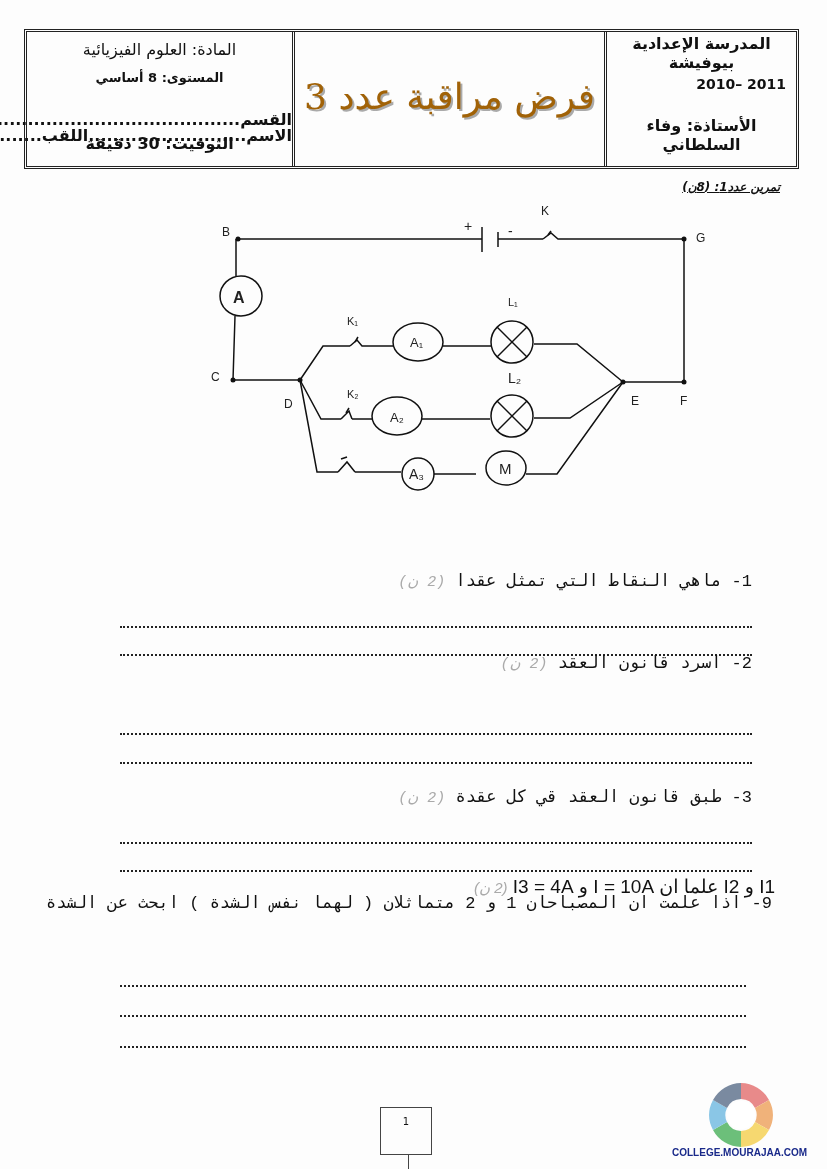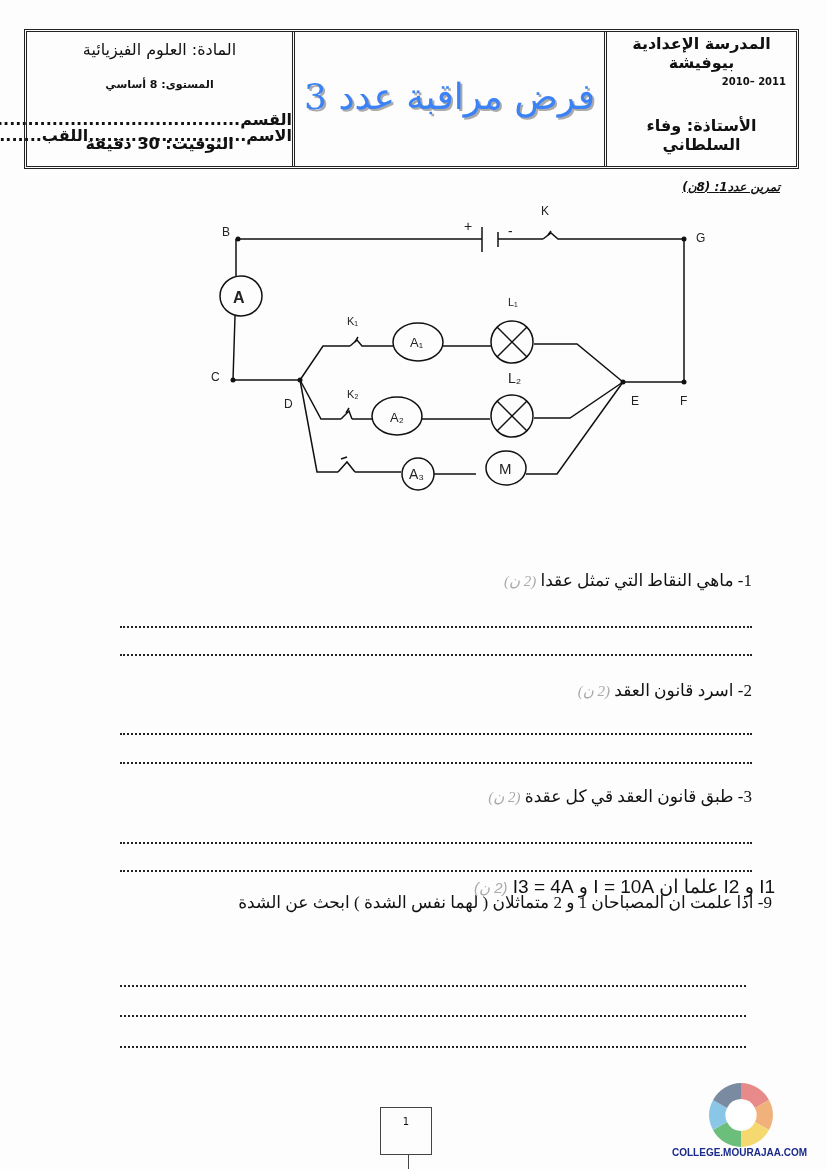--- a/index.html
+++ b/index.html
@@ -3,49 +3,49 @@
 <meta charset="utf-8">
 <style>
   html,body{margin:0;padding:0;}
   body{width:827px;height:1169px;background:#fdfdfd;position:relative;overflow:hidden;font-family:"DejaVu Sans",sans-serif;color:#111;}
   .hdr{position:absolute;top:29px;left:24px;width:775px;height:140px;border:3px double #222;box-sizing:border-box;}
   .cell{position:absolute;top:0;bottom:0;box-sizing:border-box;}
   .c-left{left:0;width:268px;border-right:3px double #222;}
   .c-mid{left:268px;width:312px;border-right:3px double #222;}
   .c-right{left:580px;right:0;}
   .line{position:absolute;left:0;right:0;text-align:center;font-weight:bold;font-size:16px;direction:rtl;}
-  .title{position:absolute;left:0;right:0;top:44px;text-align:center;font-size:36px;font-family:"DejaVu Serif",serif;direction:rtl;color:#3b82f6;text-shadow:2px 2px 0 #aaa;}
+  .title{position:absolute;left:0;right:0;top:44px;text-align:center;font-size:36px;font-family:"DejaVu Serif",serif;direction:rtl;color:#a16207;text-shadow:2px 2px 0 #aaa;}
   .ex-title{position:absolute;top:180px;right:47px;font-size:12px;font-weight:bold;font-style:italic;text-decoration:underline;direction:rtl;}
   svg.circuit{position:absolute;left:0;top:0;}
-  .q{position:absolute;right:75px;font-size:17px;direction:rtl;font-family:Liberation Serif, serif;}
+  .q{position:absolute;right:75px;font-size:17px;direction:rtl;font-family:Liberation Mono, monospace;}
   .mark{color:#aaa;font-style:italic;font-size:15px;}
   .dots{position:absolute;left:120px;width:632px;height:2px;border-top:2px dotted #222;}
   .pagebox{position:absolute;left:380px;top:1107px;width:52px;height:48px;border:1px solid #444;text-align:center;font-size:10px;padding-top:8px;box-sizing:border-box;}
   .pagestem{position:absolute;left:408px;top:1155px;width:1px;height:14px;background:#444;}
   .logo{position:absolute;left:686px;top:1070px;width:110px;height:80px;}
   .logo-text{position:absolute;left:672px;top:1147px;font-size:10px;font-weight:bold;color:#1a2a8a;font-family:"Liberation Sans",sans-serif;text-align:right;}
   .q4b{position:absolute;right:52px;top:875px;font-size:19px;direction:rtl;font-family:"Liberation Sans",sans-serif;}
 </style>
 </head>
 <body>
 
 <div class="hdr">
   <div class="cell c-left">
     <div class="line" style="top:8px;font-weight:normal;">المادة: العلوم الفيزيائية</div>
-    <div class="line" style="top:46px;font-size:11px;">المستوى: 8 أساسي</div>
+    <div class="line" style="top:38px;font-size:13px;">المستوى: 8 أساسي</div>
     <div class="line" style="top:54px;margin-top:40px;">الاسم..........................اللقب......................</div>
     <div class="line" style="top:78px;">القسم.....................................................</div>
     <div class="line" style="top:102px;">التوقيت: 30 دقيقة</div>
   </div>
   <div class="cell c-mid">
     <div class="title">فرض مراقبة عدد 3</div>
   </div>
   <div class="cell c-right">
     <div class="line" style="top:2px;">المدرسة الإعدادية بيوفيشة</div>
-    <div class="line" style="top:44px;font-size:10px;direction:ltr;text-align:right;padding-right:10px;">2010– 2011</div>
+    <div class="line" style="top:44px;font-size:14px;direction:ltr;text-align:right;padding-right:10px;">2010– 2011</div>
     <div class="line" style="top:84px;">الأستاذة: وفاء السلطاني</div>
   </div>
 </div>
 
 <div class="ex-title">تمرين عدد1: (8ن)</div>
 
 <svg class="circuit" width="827" height="520" font-family="Liberation Sans, sans-serif" font-size="12">
   <g stroke="#111" stroke-width="1.5" fill="none">
 
     <line x1="238" y1="239" x2="482" y2="239"></line>
@@ -127,21 +127,21 @@
   </g>
 </svg>
 
 <div class="q" style="top:570px;">
   <span>1- ماهي النقاط التي تمثل عقدا</span>
   <span class="mark">(2 ن)</span>
 </div>
 <div class="dots" style="top:626px;"></div>
 <div class="dots" style="top:654px;"></div>
 
-<div class="q" style="top:680px;margin-left:19px;">
+<div class="q" style="top:652px;margin-left:19px;">
   <span>2- اسرد قانون العقد</span>
   <span class="mark">(2 ن)</span>
 </div>
 <div class="dots" style="top:733px;"></div>
 <div class="dots" style="top:762px;"></div>
 
 <div class="q" style="top:786px;">
   <span>3- طبق قانون العقد قي كل عقدة</span>
   <span class="mark">(2 ن)</span>
 </div>

